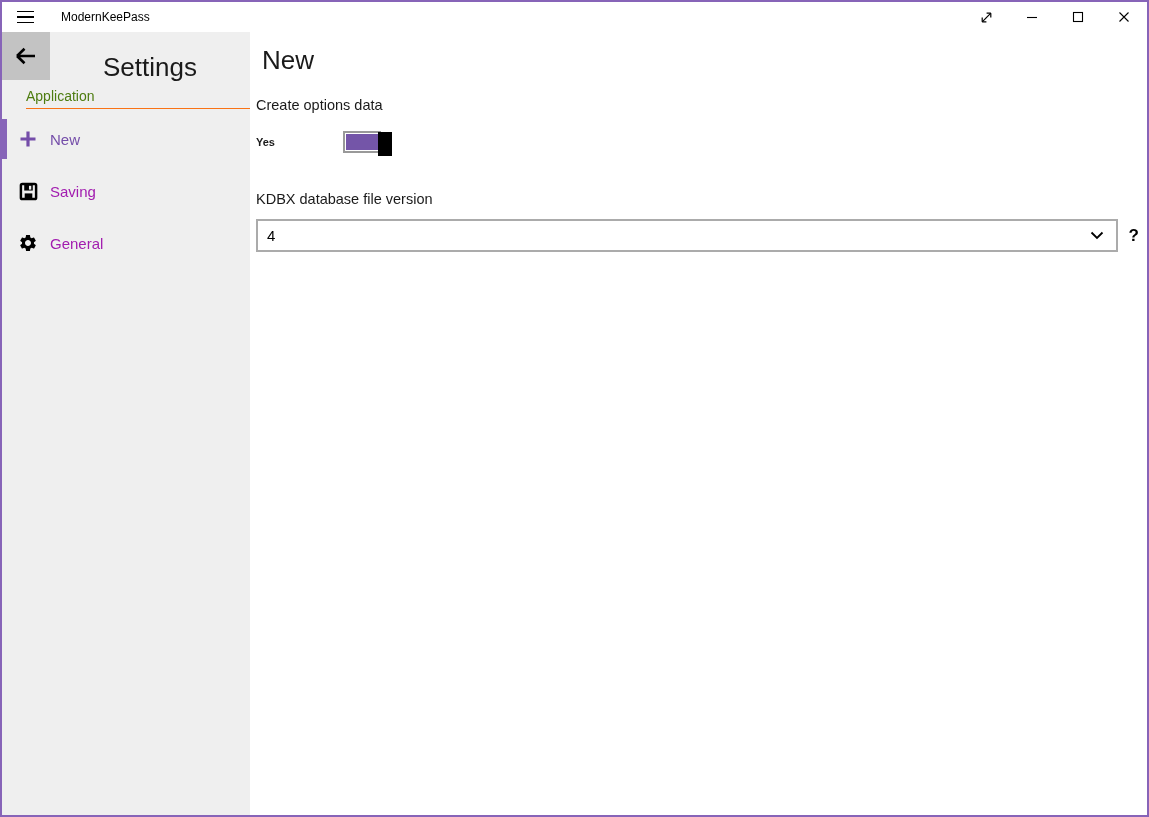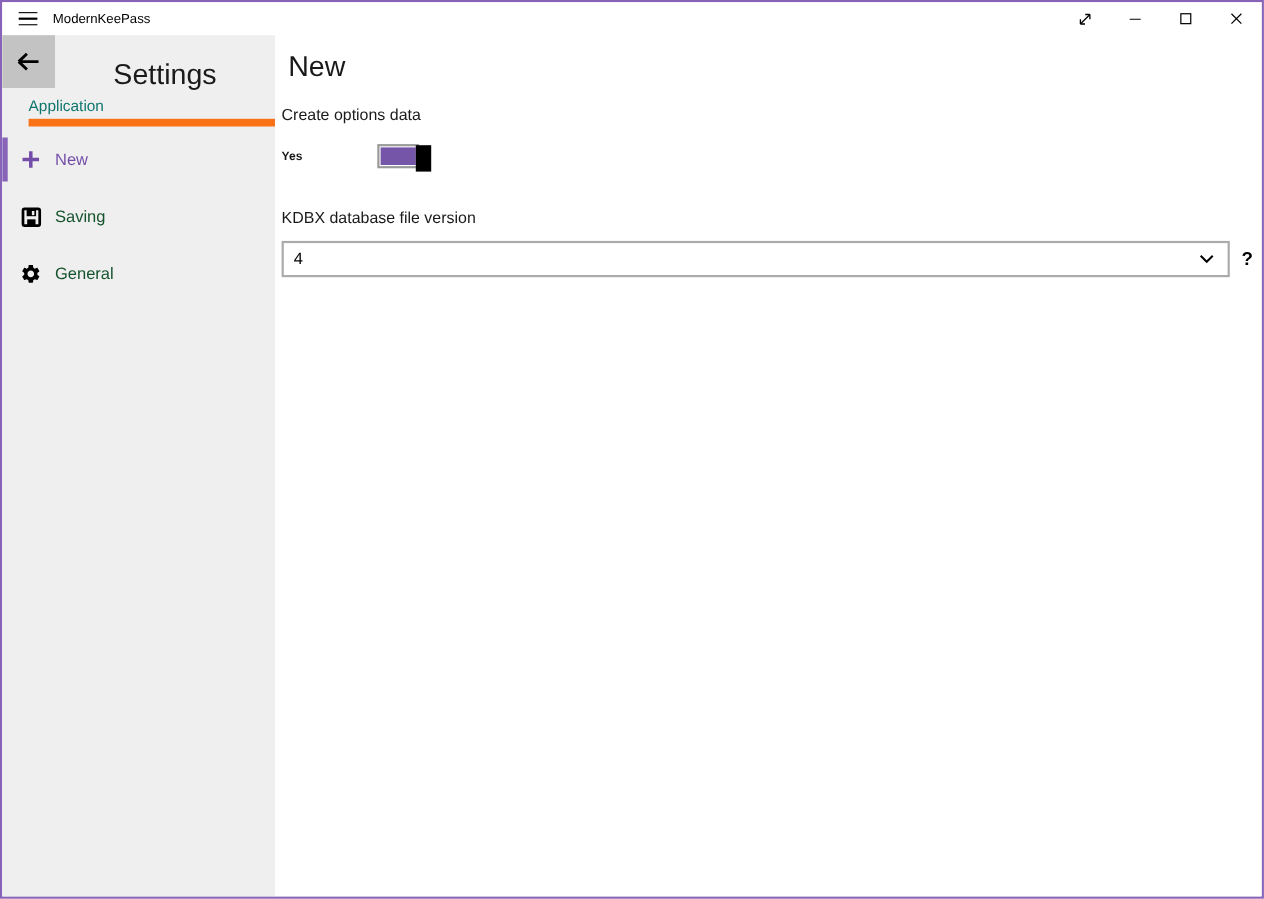--- a/index.html
+++ b/index.html
@@ -25,20 +25,21 @@
   .titlebar-menu-btn {
     width: 46px; height: 30px;
     display: flex; align-items: center; justify-content: center;
     cursor: pointer;
   }
   .hamburger { width: 17px; display: flex; flex-direction: column; gap: 4px; }
   .hamburger span { display: block; height: 1.6px; background: #000; }
   .titlebar-title {
     font-size: 12px;
     color: #000;
+    margin-left: 13px;
   }
   .titlebar-spacer { flex: 1; }
   .caption-btn {
     width: 46px; height: 30px;
     display: flex; align-items: center; justify-content: center;
     cursor: pointer;
     color: #000;
   }
   .caption-btn svg { display: block; }
 
@@ -71,34 +72,34 @@
   .sidebar-title {
     flex: 1;
     display: flex; align-items: center; justify-content: center;
     font-size: 26px;
     font-weight: 400;
     color: #1a1a1a;
     padding-top: 20px;
   }
   .section-label {
     font-size: 14px;
-    color: #0f766e;
+    color: #4d7c0f;
     margin: 6px 0 0 24px;
     padding-bottom: 4px;
-    border-bottom: 7px solid #f97316;
+    border-bottom: 1px solid #f97316;
   }
   .nav-item {
     height: 44px;
     margin-top: 8px;
     display: flex;
     align-items: center;
     padding-left: 16px;
     position: relative;
     cursor: pointer;
-    color: #14532d;
+    color: #a21caf;
   }
   .nav-item .nav-icon {
     width: 20px; height: 20px;
     display: flex; align-items: center; justify-content: center;
     flex: 0 0 auto;
   }
   .nav-item .nav-label { margin-left: 12px; font-size: 15px; }
   .nav-item.selected { color: #744da9; }
   .nav-item.selected::before {
     content: "";

